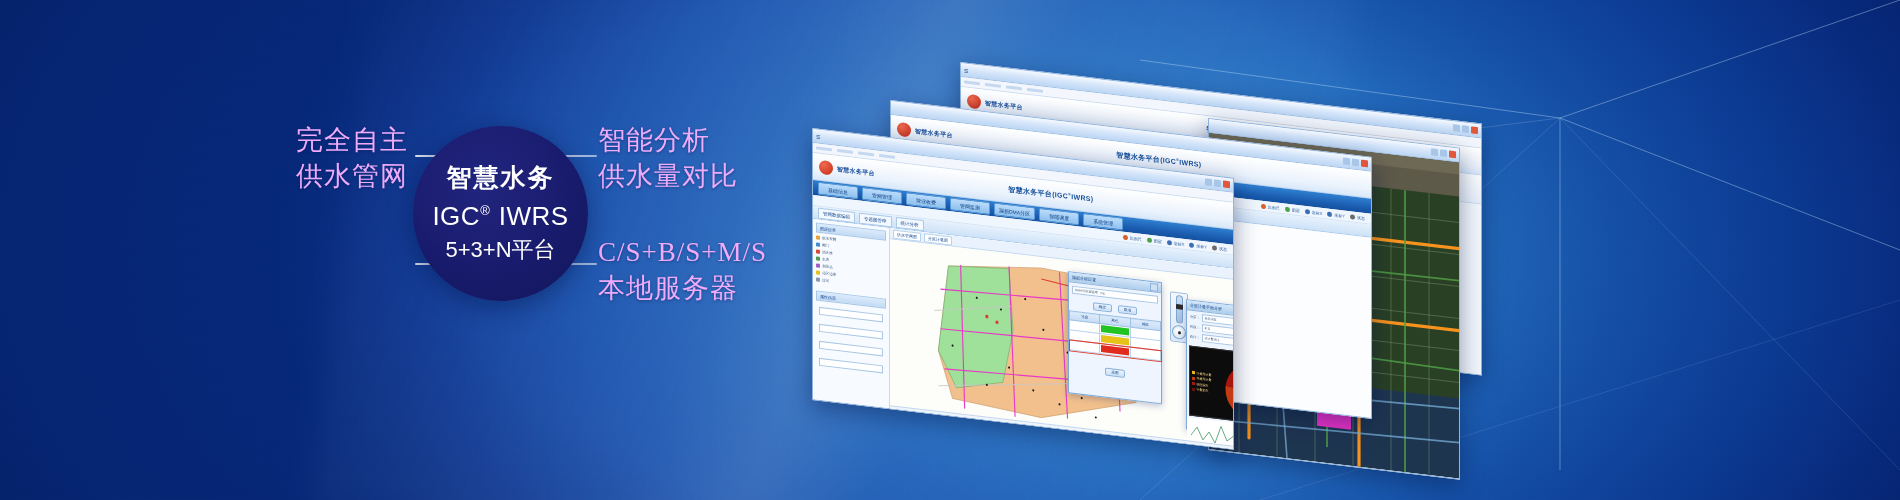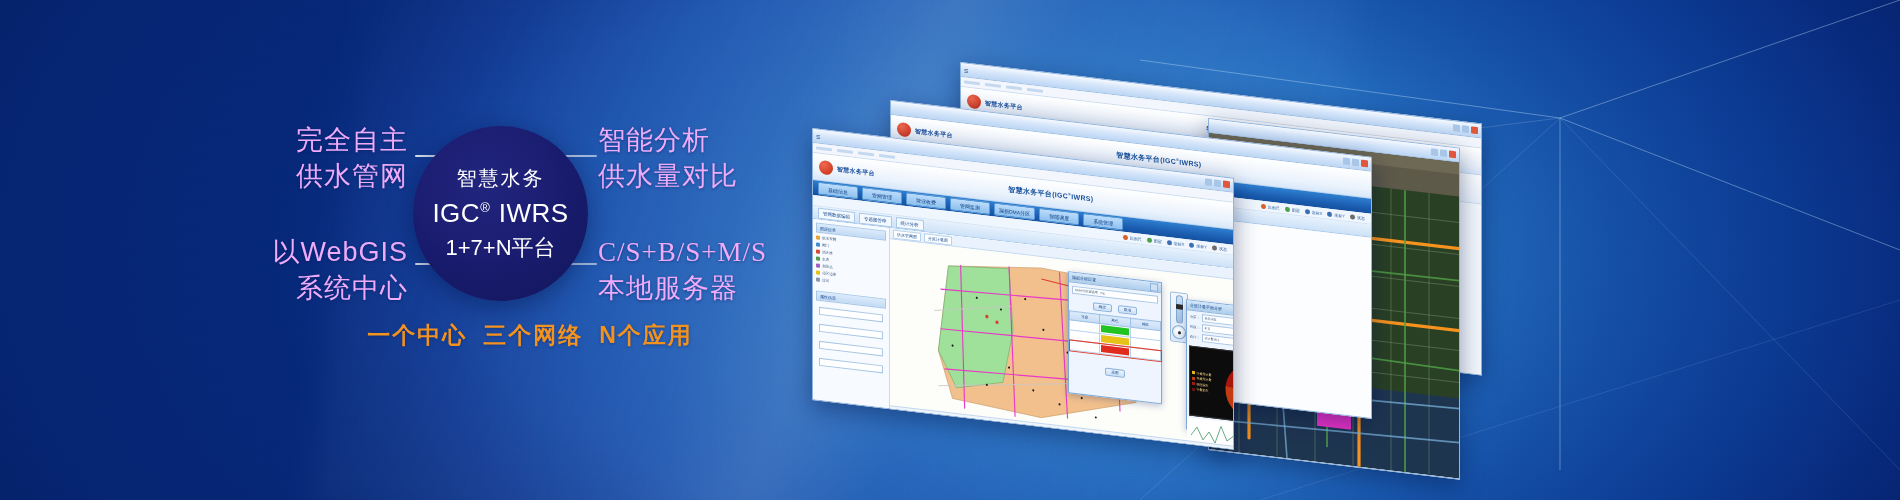--- a/index.html
+++ b/index.html
@@ -47,21 +47,21 @@
   .hub{
     position:absolute;
     left:413px;top:126px;width:175px;height:175px;
     border-radius:50%;
     background:radial-gradient(circle at 40% 33%, #22257e 0%, #191c6e 52%, #121558 100%);
     box-shadow:0 6px 26px rgba(3,16,70,.45);
     display:flex;flex-direction:column;align-items:center;justify-content:center;
     color:#fff;
     text-align:center;
   }
-  .hub-l1{font-size:20px;letter-spacing:2px;line-height:1.1;margin-bottom:10px;font-weight:400;}
+  .hub-l1{font-size:25px;letter-spacing:2px;line-height:1.1;margin-bottom:10px;font-weight:700;}
   .hub-l2{font-size:26px;letter-spacing:.5px;line-height:1.1;margin-bottom:7px;white-space:nowrap;}
   .hub-l2 .reg{font-size:13px;vertical-align:super;letter-spacing:0;}
   .hub-l2 .gap{display:inline-block;width:9px;}
   .hub-l3{font-size:22px;letter-spacing:0px;line-height:1.15;}
 
   .feat{
     position:absolute;color:#f0abfc;
     font-size:27px;line-height:1.34;letter-spacing:1px;
     text-shadow:0 1px 3px rgba(3,24,80,.45);
     white-space:nowrap;
@@ -283,42 +283,37 @@
     <div class="connector c-tl"></div>
     <div class="connector c-bl"></div>
     <div class="connector c-tr"></div>
     <div class="connector c-br"></div>
 
     <div class="feat r f-tl">
       <div>完全自主</div>
       <div>供水管网</div>
     </div>
 
-    <div class="feat r f-bl">
-      <div>以WebGIS</div>
-      <div>系统中心</div>
-    </div>
 
     <div class="feat l f-tr">
       <div>智能分析</div>
       <div>供水量对比</div>
     </div>
 
     <div class="feat l f-br">
       <div>C/S+B/S+M/S</div>
       <div>本地服务器</div>
     </div>
 
     <div class="hub">
       <div class="hub-l1">智慧水务</div>
       <div class="hub-l2"><span>IGC</span><span class="reg">®</span><span class="gap"></span><span>IWRS</span></div>
-      <div class="hub-l3">1+7+N平台</div>
+      <div class="hub-l3">5+3+N平台</div>
     </div>
 
-    <div class="tagline"><span>一个中心</span><span class="sp"></span><span>三个网络</span><span class="sp"></span><span>N个应用</span></div>
   </div>
 
   <div class="shots">
 
     <div class="win" style="left:170px;top:62px;width:520px;height:250px;
                 transform:matrix(1,0.118,0,1,0,0);">
       <div class="win-title">
         <span>☰</span>
         <span class="dots">
             <i></i>

